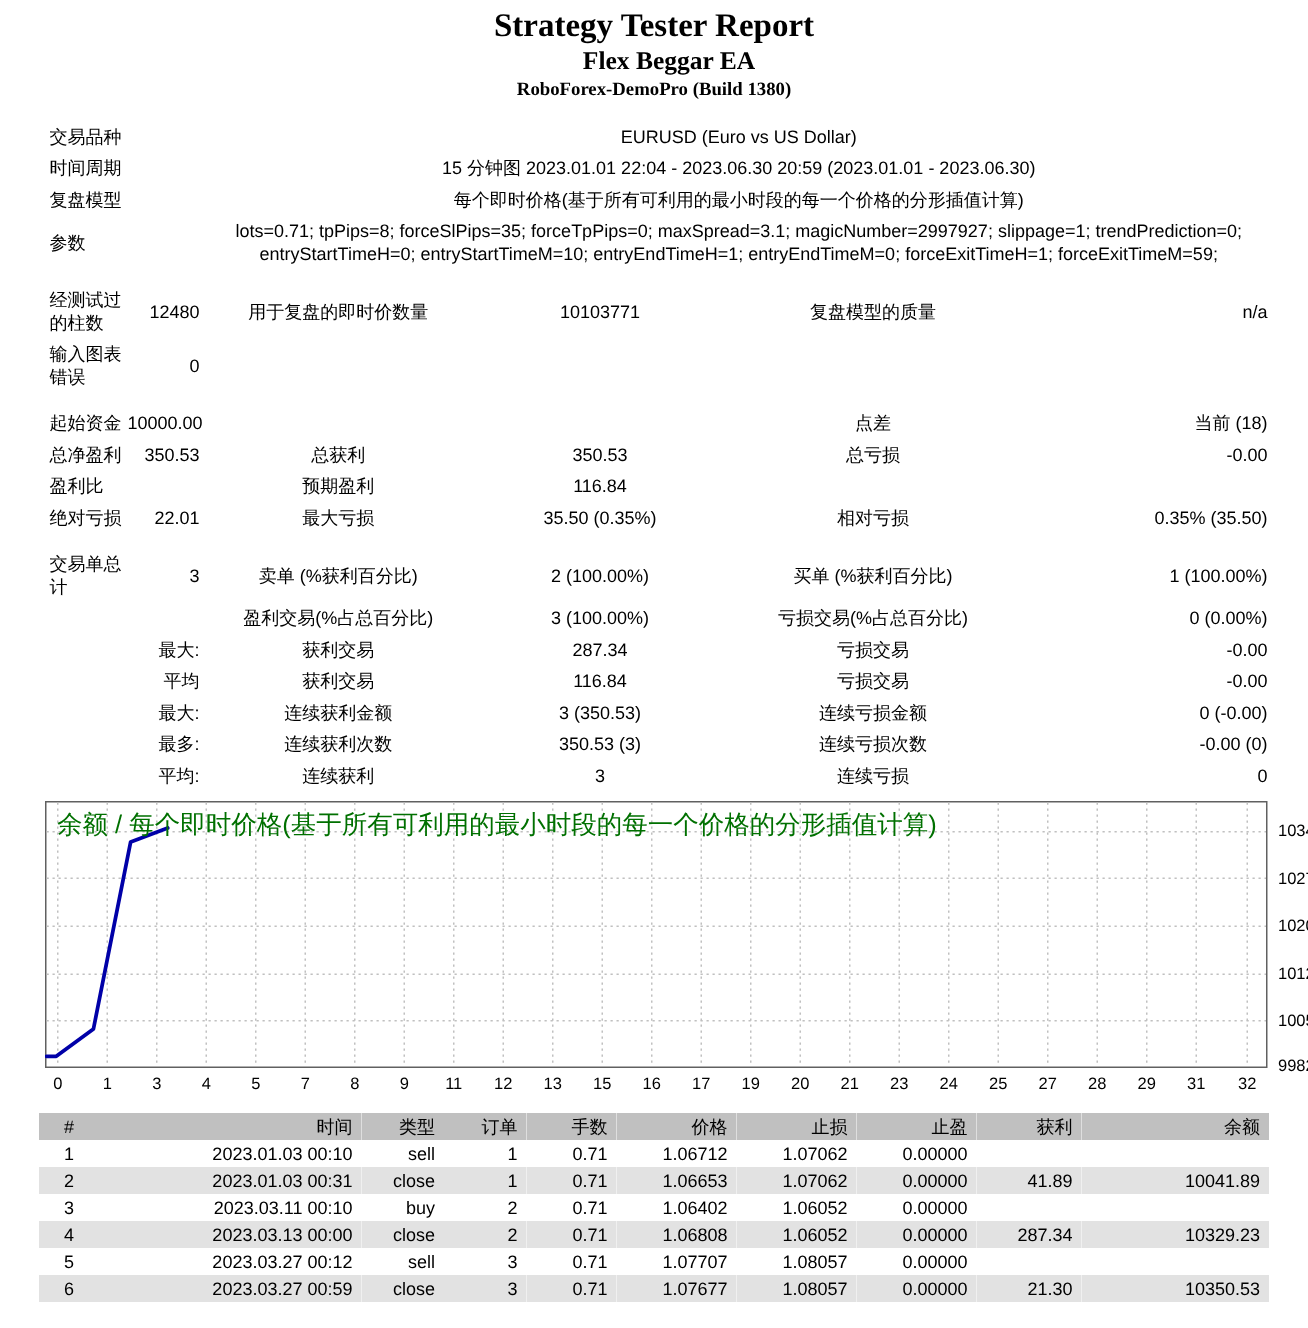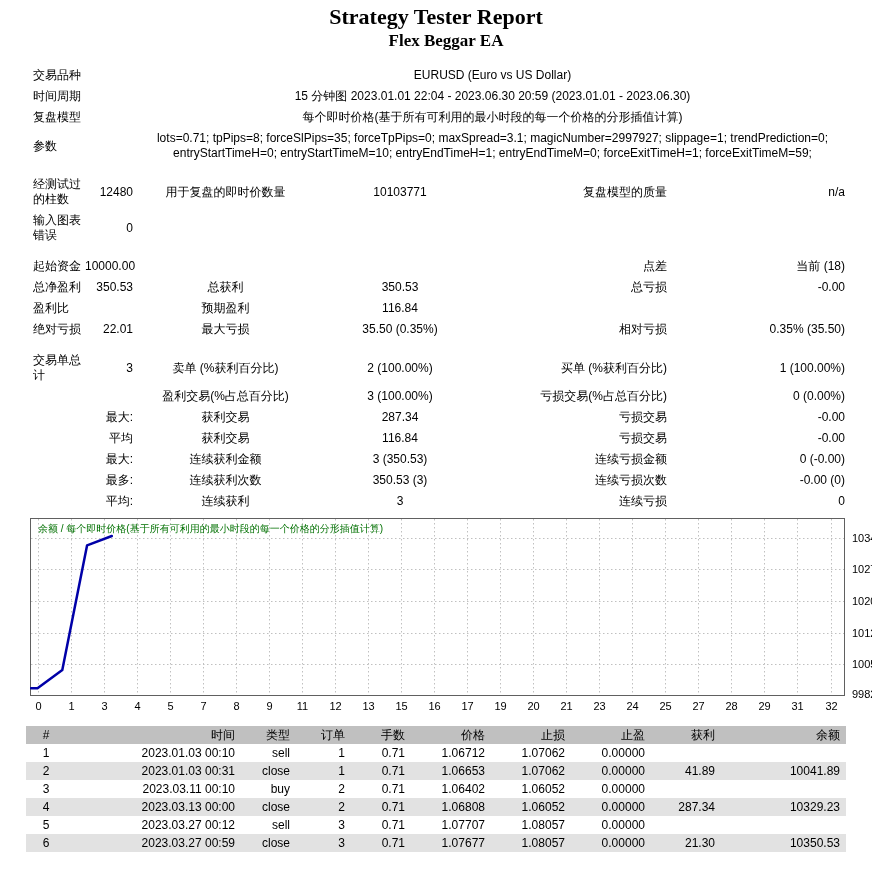--- a/index.html
+++ b/index.html
@@ -14,30 +14,30 @@
   .report-header .t2{font-size:17px;font-weight:bold;line-height:21px;margin-left:20px;}
   .report-header .t3{font-size:12.5px;font-weight:bold;line-height:16px;}
   
   .summary-wrap{margin:14px 27px 0 33px;}
   table.summary{width:812px;border-collapse:collapse;table-layout:fixed;}
   table.summary td{padding:3px 0;vertical-align:middle;line-height:15px;word-wrap:break-word;}
   table.summary td.c1{width:52px;text-align:left;}
   table.summary td.c2{width:48px;text-align:right;white-space:nowrap;}
   table.summary td.c3{width:200px;padding-left:7px;text-align:center;}
   table.summary td.c4{width:132px;text-align:center;white-space:nowrap;}
-  table.summary td.c5{width:205px;padding-left:8px;text-align:right;}
+  table.summary td.c5{width:205px;padding-left:8px;text-align:center;}
   table.summary td.c6{text-align:right;white-space:nowrap;}
   table.summary td.cwide{padding-left:7px;text-align:center;}
   table.summary tr.gap td{padding:0;height:10px;}
   
   .chart-wrap{position:relative;margin-top:6px;height:200px;}
   .chart-wrap svg{position:absolute;left:30px;top:0;}
   .chart-title{
     position:absolute;left:38px;top:4px;z-index:2;
-    font-size:10px;color:#007000;white-space:nowrap;
+    font-size:17px;color:#007000;white-space:nowrap;
   }
   
   .trades-wrap{margin:8px 26px 0 26px;}
   table.trades{width:820px;border-collapse:collapse;table-layout:fixed;font-size:12px;}
   table.trades th,table.trades td{
     font-weight:normal;padding:2px 6px 2px 0;height:14px;line-height:14px;
     text-align:right;white-space:nowrap;overflow:hidden;
   }
   table.trades th{background:#c0c0c0;}
   table.trades .colnum{text-align:center;padding:2px 0;}
@@ -52,20 +52,21 @@
   table.trades col.c-tp{width:80px;}
   table.trades col.c-profit{width:70px;}
   table.trades col.c-balance{width:125px;}
 </style>
 </head>
 <body>
 
 <div class="report-header">
   <div class="t1">Strategy Tester Report</div>
   <div class="t2">Flex Beggar EA</div>
+  <div class="t3">RoboForex-DemoPro (Build 1380)</div>
 </div>
 
 <div class="summary-wrap">
   <table class="summary">
     <tbody id="summary-body">
         <tr>
           <td class="c1" colspan="1">交易品种</td>
           <td class="c2" colspan="1"></td>
           <td class="cwide" colspan="4">EURUSD (Euro vs US Dollar)</td>
         </tr>

